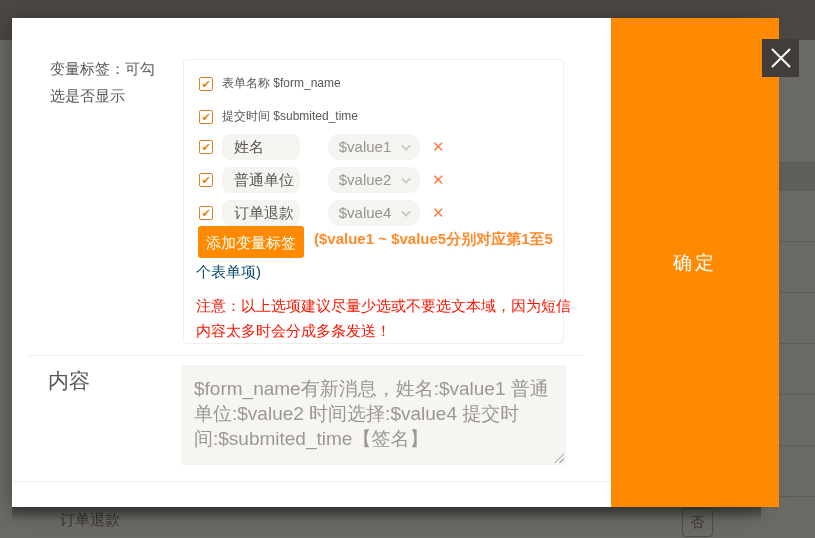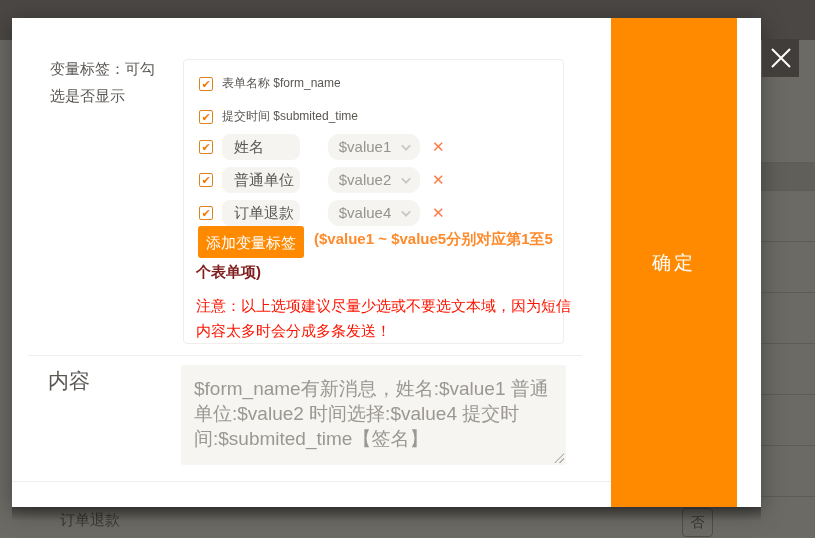--- a/index.html
+++ b/index.html
@@ -54,37 +54,37 @@
           border-right:2px solid #c9c6c1; border-bottom:2px solid #c9c6c1;
           transform:rotate(45deg) scale(0.85); }
   .del { margin-left:12px; color:#ff7a45; font-size:15px; font-weight:bold; cursor:pointer; }
 
   .add-btn { position:absolute; left:186px; top:208px; height:32px; padding:0 8px;
              background:#ff8a00; border:none; border-radius:3px; color:#ffffff;
              font-size:15px; line-height:25px; cursor:pointer;
              font-family:"Liberation Sans","DejaVu Sans",sans-serif; }
   .hint1 { position:absolute; left:302px; top:212px; font-size:15px; font-weight:bold;
            color:#ff8a2b; white-space:nowrap; }
-  .hint2 { position:absolute; left:184px; top:245px; font-size:15px; font-weight:bold;
-           color:#7f1d1d; white-space:nowrap; }
+  .hint2 { position:absolute; left:184px; top:245px; font-size:15px; font-weight:normal;
+           color:#0c4a6e; white-space:nowrap; }
   .warn  { position:absolute; left:184px; top:275px; font-size:15px; line-height:25px;
            color:#fd1400; white-space:nowrap; }
 
   .divider1 { position:absolute; left:16px; top:337px; width:554px; height:1px; background:#f1efec; }
   .divider2 { position:absolute; left:0; top:463px; width:599px; height:1px; background:#f1efec; }
 
   .content-label { position:absolute; left:36px; top:349px; font-size:21px; color:#5a5753; }
   .content-area { position:absolute; left:169px; top:347px; width:385px; height:100px;
                   background:#f6f5f2; border-radius:3px; padding:11px 8px 11px 13px;
                   font-size:19px; line-height:25px; color:#9b9893; cursor:text; }
   .grip { position:absolute; right:2px; bottom:2px; width:10px; height:10px;
           background:repeating-linear-gradient(135deg,transparent 0 2.5px,#b6b3ad 2.5px 4px);
           clip-path:polygon(100% 0,100% 100%,0 100%); }
 
-  .confirm-panel { position:absolute; left:599px; top:0; width:126px; height:489px;
+  .confirm-panel { position:absolute; left:599px; top:0; width:168px; height:489px;
                    background:#ff8a00; display:flex; align-items:center; justify-content:center;
                    cursor:pointer; }
   .confirm-panel span { color:#ffffff; font-size:19px; letter-spacing:3px; }
 
   .close-btn { position:absolute; left:762px; top:39px; width:37px; height:38px;
                background:#403d3a; display:flex; align-items:center; justify-content:center;
                cursor:pointer; }
 </style>
 </head>
 <body>

